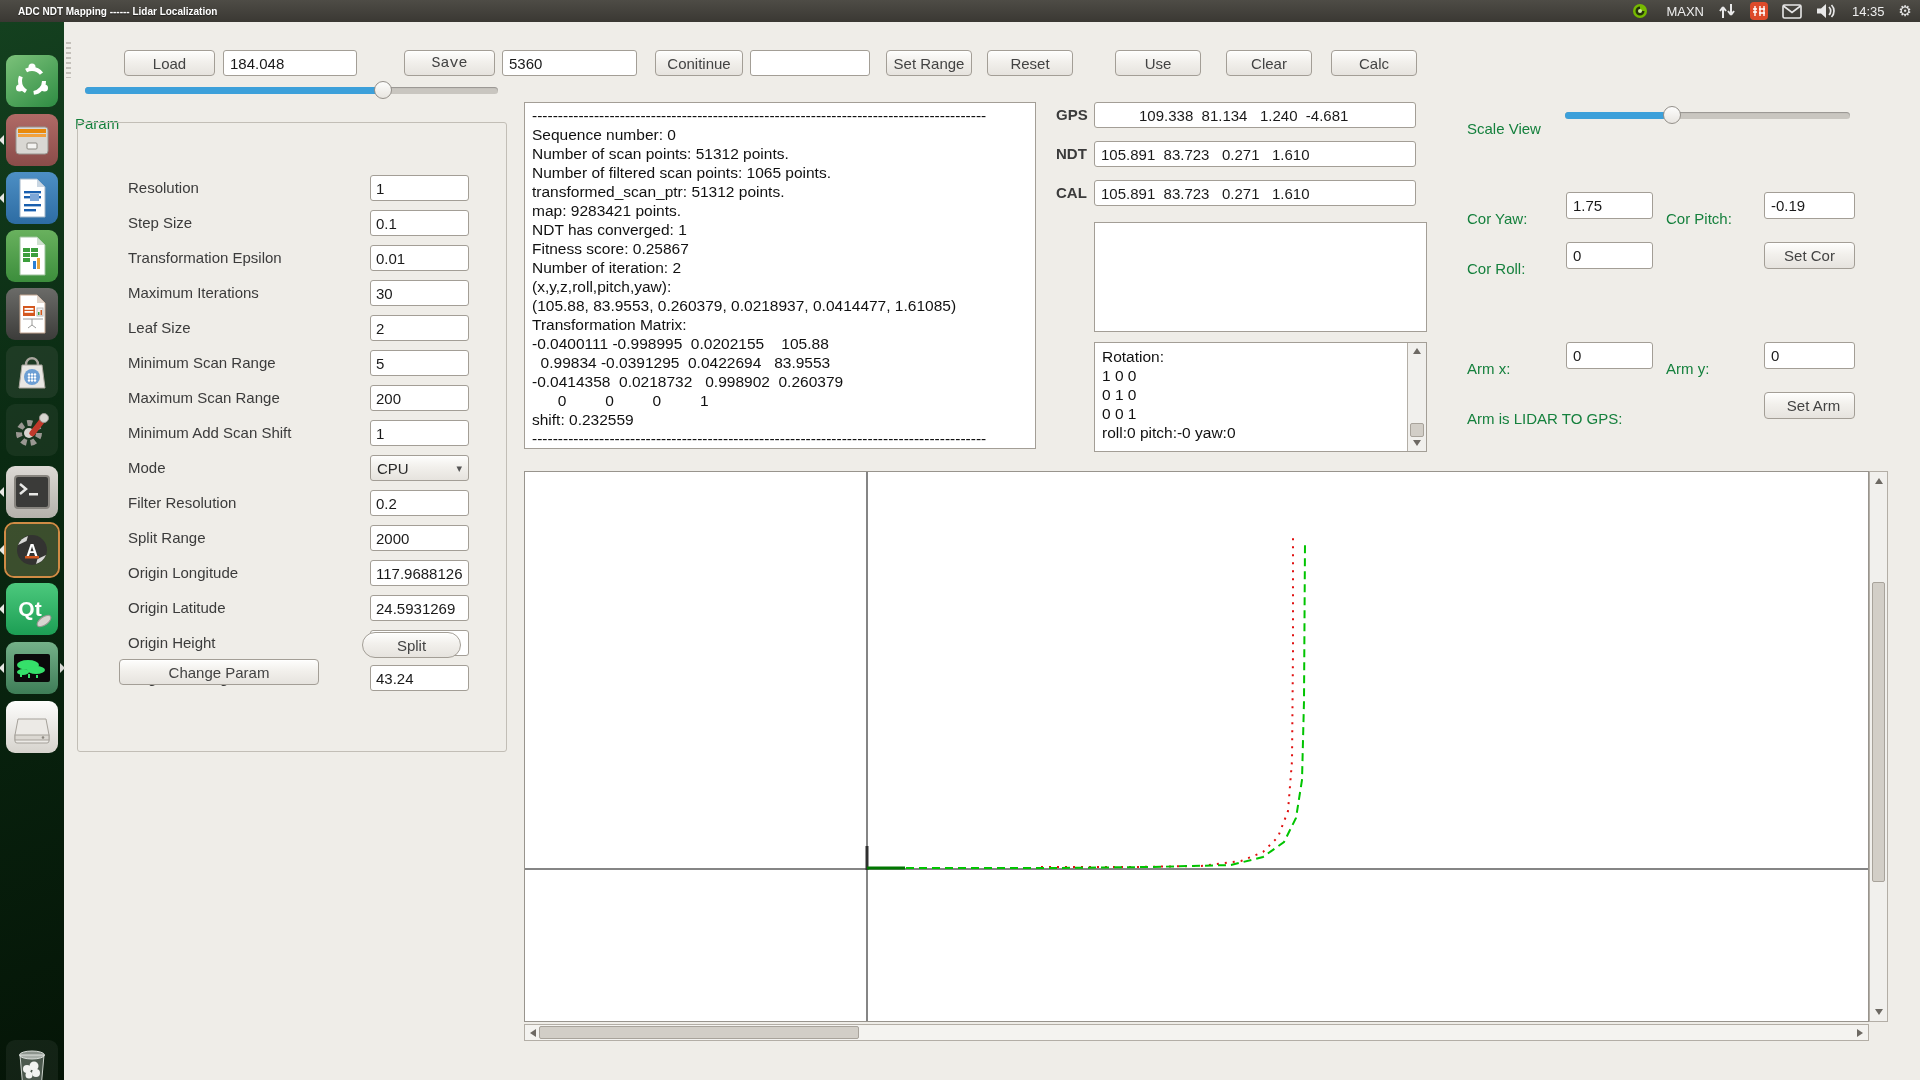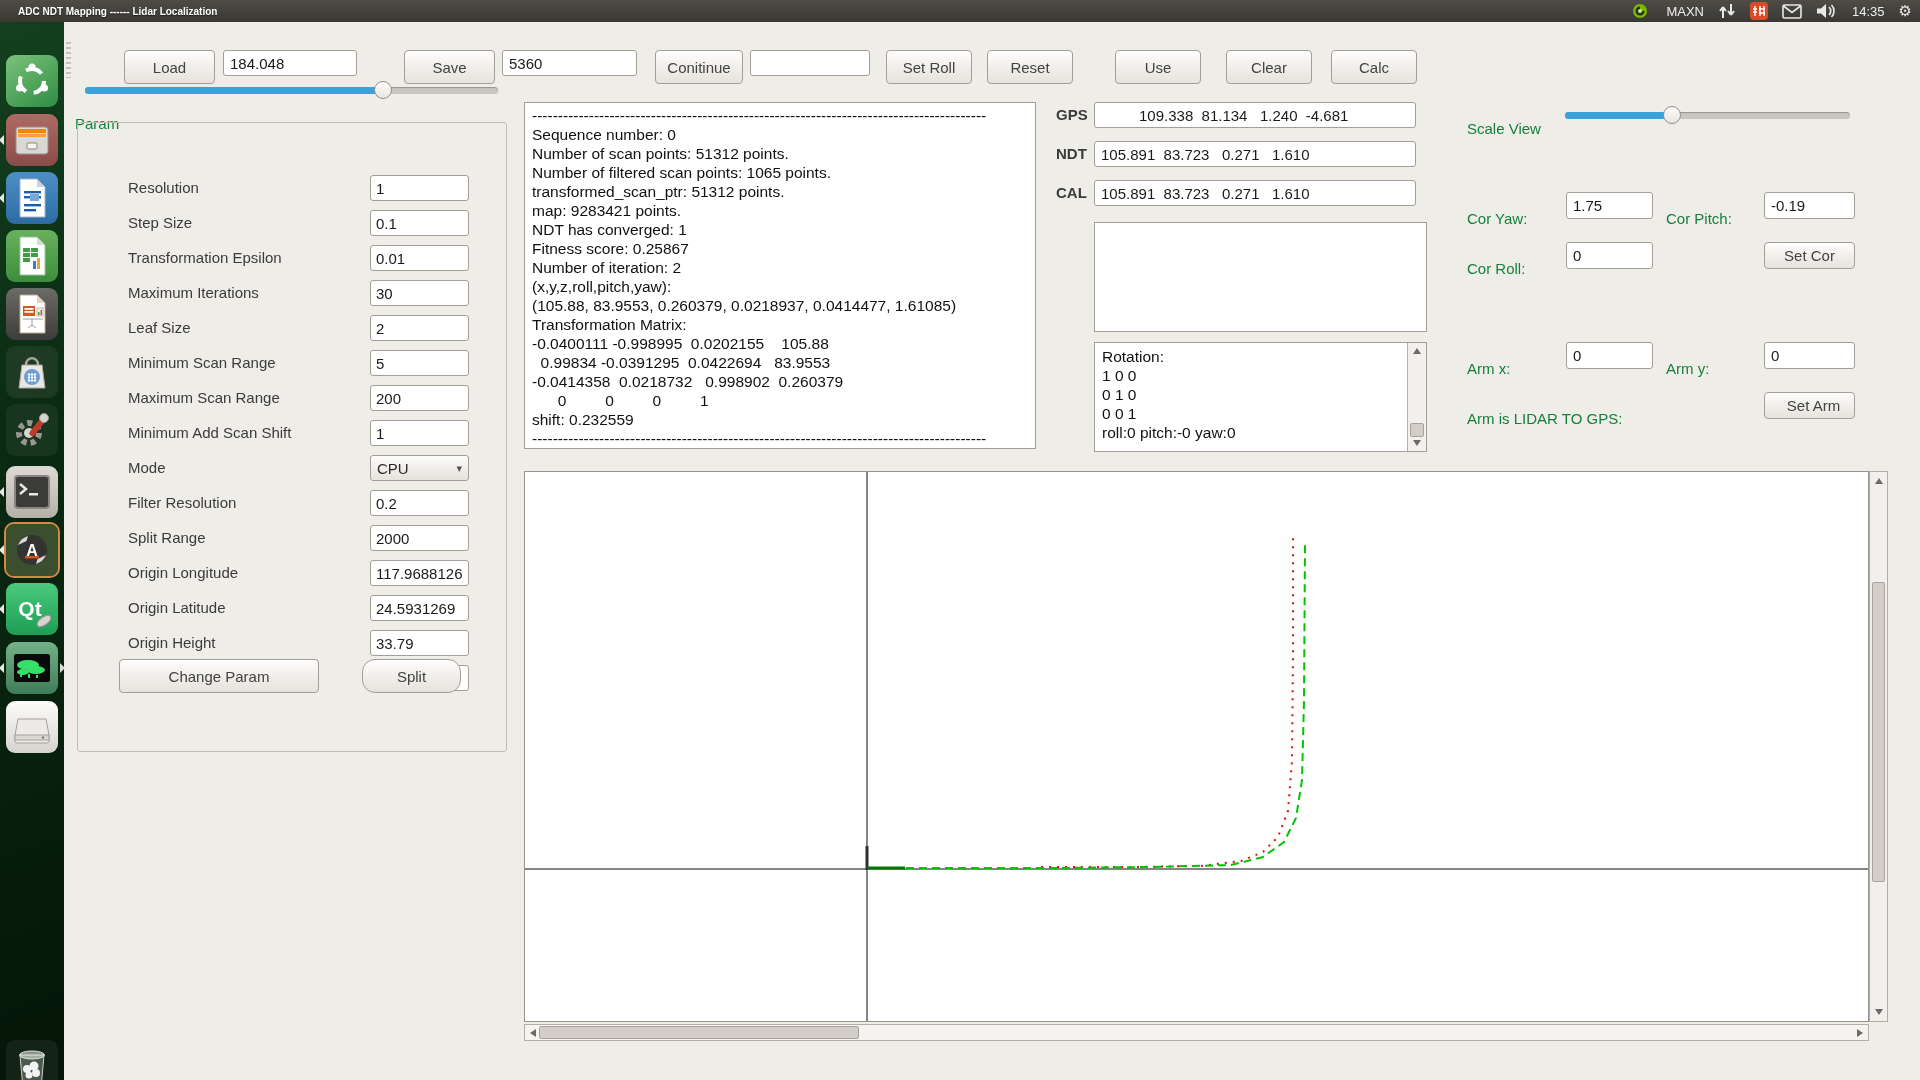--- a/index.html
+++ b/index.html
@@ -28,21 +28,21 @@
         transform:rotate(180deg);}
   .dock-item.focused-arrow:after{content:"";position:absolute;right:-7px;top:21px;
         border-right:5px solid #d8d8d4;border-top:5px solid transparent;border-bottom:5px solid transparent;
         transform:rotate(180deg);}
   .dock-item.highlight{outline:2px solid #cf8b45;outline-offset:0px;background:rgba(210,150,70,.25);}
 
   
   .win{position:absolute;left:64px;top:22px;width:1856px;height:1058px;background:#efede8;}
 
   
-  .btn{position:absolute;height:34px;box-sizing:border-box;
+  .btn{position:absolute;height:26px;box-sizing:border-box;
        background:linear-gradient(#fefefd,#f2f0ec 45%,#e6e3de);
        border:1px solid #a39e96;border-radius:4px;color:#434343;font-size:15px;
        display:flex;align-items:center;justify-content:center;cursor:default;
        box-shadow:inset 0 1px 0 rgba(255,255,255,.7);}
   .tinput{position:absolute;height:26px;box-sizing:border-box;background:#fff;
        border:1px solid #a39e96;border-radius:3px;font-size:15px;color:#1a1a1a;
        padding:0 6px;font-family:"Liberation Sans",sans-serif;}
   .lbl{position:absolute;font-size:15px;color:#15803d;white-space:nowrap;margin-top:12px;}
   .blbl{position:absolute;font-size:15px;font-weight:bold;color:#3b3b3b;white-space:nowrap;}
 
@@ -270,25 +270,25 @@
     </div>
   </div>
 
 <div class="win"></div>
 
 <div style="position:absolute;left:66px;top:42px;width:5px;height:36px;
             background:repeating-linear-gradient(#b9b5ae 0 2px,transparent 2px 5px);opacity:.8;"></div>
 
 <div class="btn" style="left:124px;top:50px;width:91px;">Load</div>
 <input class="tinput" style="left: 223px; top: 50px; width: 134px;" value="184.048">
-<div class="btn" style="left:404px;top:50px;width:91px;">Save</div>
+<div class="btn" style="left:404px;top:50px;width:91px;font-family:Liberation Mono, monospace;">Save</div>
 <input class="tinput" style="left: 502px; top: 50px; width: 135px;" value="5360">
 <div class="btn" style="left:655px;top:50px;width:88px;">Conitinue</div>
 <input class="tinput" style="left: 750px; top: 50px; width: 120px;">
-<div class="btn" style="left:886px;top:50px;width:86px;">Set Roll</div>
+<div class="btn" style="left:886px;top:50px;width:86px;">Set Range</div>
 <div class="btn" style="left:987px;top:50px;width:86px;">Reset</div>
 <div class="btn" style="left:1115px;top:50px;width:86px;">Use</div>
 <div class="btn" style="left:1226px;top:50px;width:86px;">Clear</div>
 <div class="btn" style="left:1331px;top:50px;width:86px;">Calc</div>
 
 <div class="slider" style="left:85px;top:87px;width:413px;">
   <div class="fill" style="width:298px;"></div>
   <div class="handle" style="left:289px;"></div>
 </div>
 
@@ -353,21 +353,21 @@
       <div class="param-row" style="top: 466px;">
         <div class="param-label">Origin Height</div>
         <input class="param-input" value="33.79" style="">
       </div>
       <div class="param-row" style="top: 501px;">
         <div class="param-label">Origin Heading</div>
         <input class="param-input" value="43.24" style="">
       </div>
     </div>
   <div class="btn" style="left:41px;top:536px;width:200px;">Change Param</div>
-  <div class="btn" style="left:284px;top:536px;width:99px;border-radius:13px;">Split</div>
+  <div class="btn" style="left:284px;top:509px;width:99px;border-radius:13px;">Split</div>
 </div>
 
 <div class="logbox" style="left:524px;top:102px;width:512px;height:347px;">
   <pre>----------------------------------------------------------------------------------------
 Sequence number: 0
 Number of scan points: 51312 points.
 Number of filtered scan points: 1065 points.
 transformed_scan_ptr: 51312 points.
 map: 9283421 points.
 NDT has converged: 1

